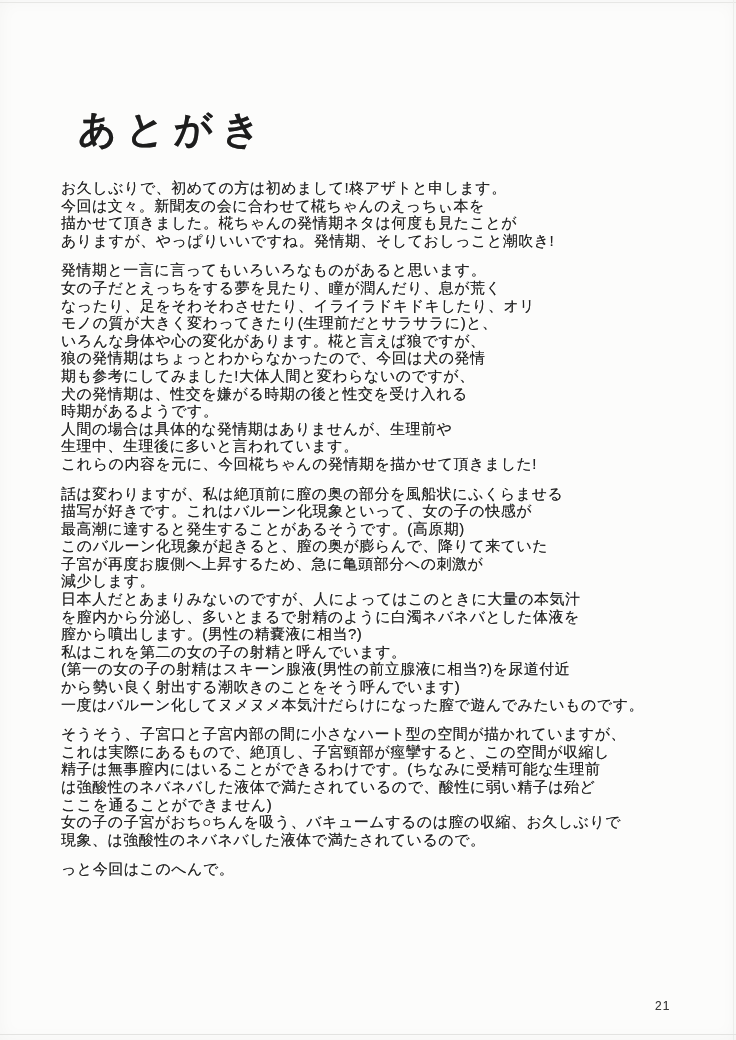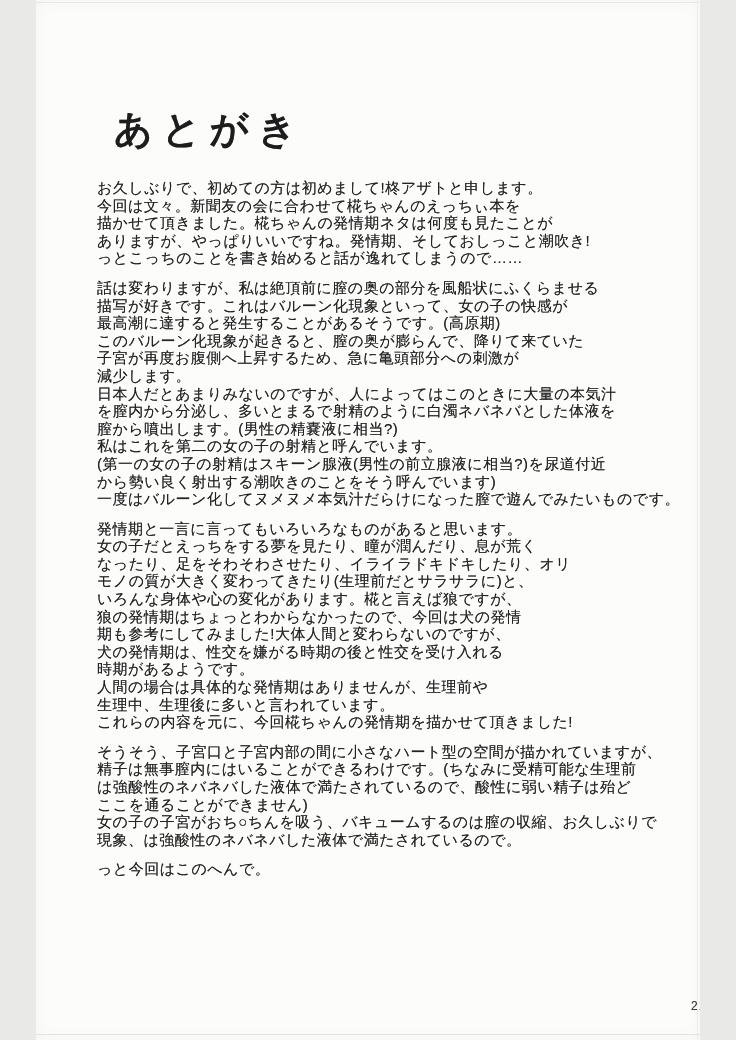--- a/index.html
+++ b/index.html
@@ -3,21 +3,21 @@
 <meta charset="utf-8">
 <style>
   html, body {
     margin: 0;
     padding: 0;
     background: #e9e9e7;
     font-family: "Liberation Sans", sans-serif;
   }
   .sheet {
     position: relative;
-    width: 664px;
+    width: 736px;
     height: 1040px;
     margin: 0 auto;
     background: #fcfcfb;
     overflow: hidden;
     box-shadow: inset 0 0 18px rgba(0,0,0,0.035);
   }
   
   .sheet::before {
     content: "";
     position: absolute;
@@ -85,53 +85,53 @@
 
 <div class="sheet">
   <div class="edge-right"></div>
   <h1 class="title">あとがき</h1>
   <div class="text-body">
       <div class="para">
         <div class="line">お久しぶりで、初めての方は初めまして!柊アザトと申します。</div>
         <div class="line">今回は文々。新聞友の会に合わせて椛ちゃんのえっちぃ本を</div>
         <div class="line">描かせて頂きました。椛ちゃんの発情期ネタは何度も見たことが</div>
         <div class="line">ありますが、やっぱりいいですね。発情期、そしておしっこと潮吹き!</div>
-        <div class="line">っとこっちのことを書き始めると話が逸れてしまうので……</div>
+      </div>
+      <div class="para">
+        <div class="line">発情期と一言に言ってもいろいろなものがあると思います。</div>
+        <div class="line">女の子だとえっちをする夢を見たり、瞳が潤んだり、息が荒く</div>
+        <div class="line">なったり、足をそわそわさせたり、イライラドキドキしたり、オリ</div>
+        <div class="line">モノの質が大きく変わってきたり(生理前だとサラサラに)と、</div>
+        <div class="line">いろんな身体や心の変化があります。椛と言えば狼ですが、</div>
+        <div class="line">狼の発情期はちょっとわからなかったので、今回は犬の発情</div>
+        <div class="line">期も参考にしてみました!大体人間と変わらないのですが、</div>
+        <div class="line">犬の発情期は、性交を嫌がる時期の後と性交を受け入れる</div>
+        <div class="line">時期があるようです。</div>
+        <div class="line">人間の場合は具体的な発情期はありませんが、生理前や</div>
+        <div class="line">生理中、生理後に多いと言われています。</div>
+        <div class="line">これらの内容を元に、今回椛ちゃんの発情期を描かせて頂きました!</div>
       </div>
       <div class="para">
         <div class="line">話は変わりますが、私は絶頂前に膣の奥の部分を風船状にふくらませる</div>
         <div class="line">描写が好きです。これはバルーン化現象といって、女の子の快感が</div>
         <div class="line">最高潮に達すると発生することがあるそうです。(高原期)</div>
         <div class="line">このバルーン化現象が起きると、膣の奥が膨らんで、降りて来ていた</div>
         <div class="line">子宮が再度お腹側へ上昇するため、急に亀頭部分への刺激が</div>
         <div class="line">減少します。</div>
         <div class="line">日本人だとあまりみないのですが、人によってはこのときに大量の本気汁</div>
         <div class="line">を膣内から分泌し、多いとまるで射精のように白濁ネバネバとした体液を</div>
         <div class="line">膣から噴出します。(男性の精嚢液に相当?)</div>
         <div class="line">私はこれを第二の女の子の射精と呼んでいます。</div>
         <div class="line">(第一の女の子の射精はスキーン腺液(男性の前立腺液に相当?)を尿道付近</div>
         <div class="line">から勢い良く射出する潮吹きのことをそう呼んでいます)</div>
         <div class="line">一度はバルーン化してヌメヌメ本気汁だらけになった膣で遊んでみたいものです。</div>
       </div>
       <div class="para">
-        <div class="line">発情期と一言に言ってもいろいろなものがあると思います。</div>
-        <div class="line">女の子だとえっちをする夢を見たり、瞳が潤んだり、息が荒く</div>
-        <div class="line">なったり、足をそわそわさせたり、イライラドキドキしたり、オリ</div>
-        <div class="line">モノの質が大きく変わってきたり(生理前だとサラサラに)と、</div>
-        <div class="line">いろんな身体や心の変化があります。椛と言えば狼ですが、</div>
-        <div class="line">狼の発情期はちょっとわからなかったので、今回は犬の発情</div>
-        <div class="line">期も参考にしてみました!大体人間と変わらないのですが、</div>
-        <div class="line">犬の発情期は、性交を嫌がる時期の後と性交を受け入れる</div>
-        <div class="line">時期があるようです。</div>
-        <div class="line">人間の場合は具体的な発情期はありませんが、生理前や</div>
-        <div class="line">生理中、生理後に多いと言われています。</div>
-        <div class="line">これらの内容を元に、今回椛ちゃんの発情期を描かせて頂きました!</div>
-      </div>
-      <div class="para">
         <div class="line">そうそう、子宮口と子宮内部の間に小さなハート型の空間が描かれていますが、</div>
+        <div class="line">これは実際にあるもので、絶頂し、子宮頸部が痙攣すると、この空間が収縮し</div>
         <div class="line">精子は無事膣内にはいることができるわけです。(ちなみに受精可能な生理前</div>
         <div class="line">は強酸性のネバネバした液体で満たされているので、酸性に弱い精子は殆ど</div>
         <div class="line">ここを通ることができません)</div>
         <div class="line">女の子の子宮がおち○ちんを吸う、バキュームするのは膣の収縮、お久しぶりで</div>
         <div class="line">現象、は強酸性のネバネバした液体で満たされているので。</div>
       </div>
       <div class="para">
         <div class="line">っと今回はこのへんで。</div>
       </div>
     </div>

